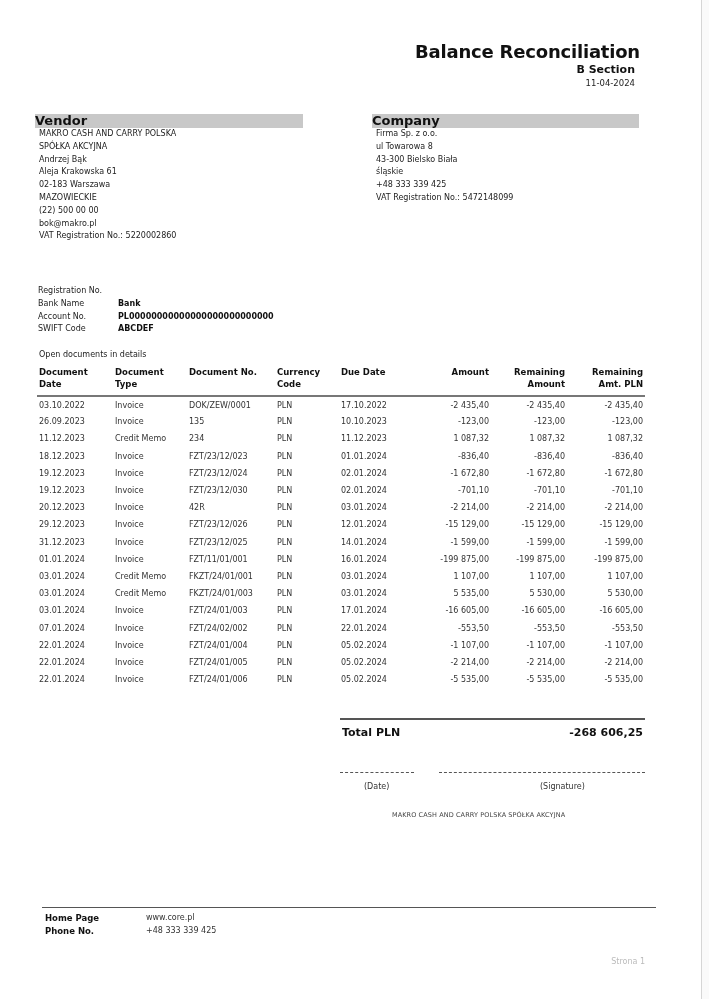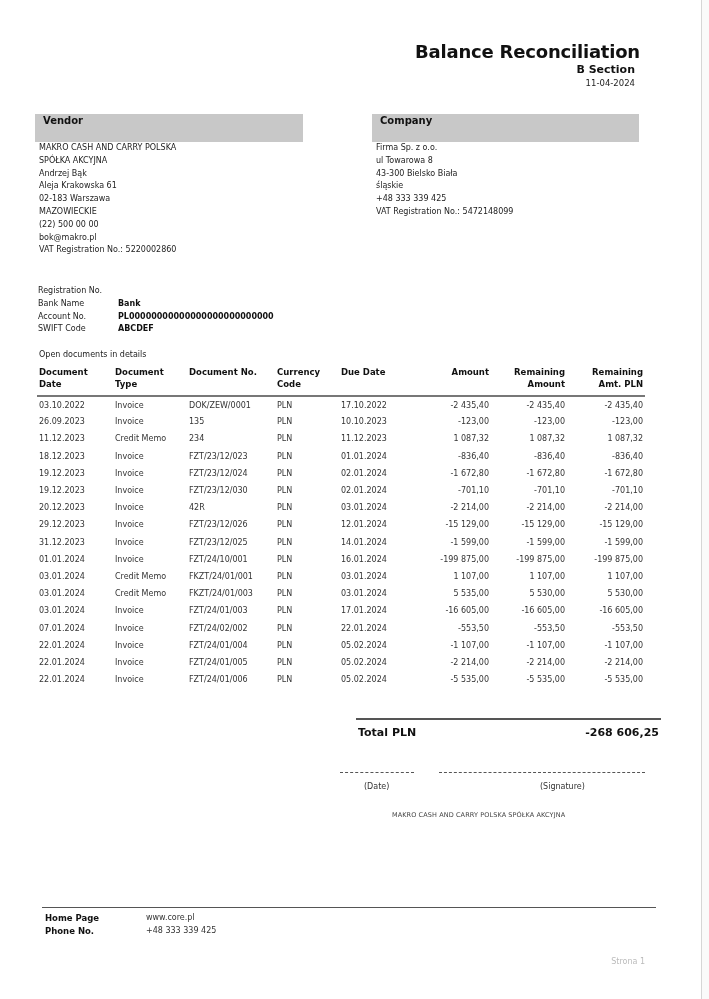--- a/index.html
+++ b/index.html
@@ -5,41 +5,41 @@
     * { box-sizing: border-box; margin: 0; padding: 0; }
     html, body { width: 709px; height: 999px; background: #ffffff; overflow: hidden; }
     body { position: relative; font-family: "DejaVu Sans", sans-serif; color: #222; font-size: 9px; }
     .page-edge { position: absolute; top: 0; right: 0; width: 8px; height: 999px; border-left: 1px solid #d6d6d6; background: #fafafa; }
 
     .title { position: absolute; right: 69px; top: 41px; font-size: 18px; font-weight: bold; color: #111; letter-spacing: -0.2px; white-space: nowrap; }
     .subtitle { position: absolute; right: 74px; top: 63px; font-size: 11px; font-weight: bold; color: #111; white-space: nowrap; text-align: right; }
     .date { position: absolute; right: 74px; top: 78px; font-size: 8.5px; color: #222; white-space: nowrap; }
 
     .addr-block { position: absolute; top: 114px; }
-    .addr-head { background: #c8c8c8; height: 28px; font-size: 10px; font-weight: bold; color: #111; padding-left: 8px; line-height: 13px; }
+    .addr-head { background: #c8c8c8; height: 14px; font-size: 13px; font-weight: bold; color: #111; padding-left: 0; line-height: 13px; }
     .addr-line { font-size: 8px; line-height: 12.8px; color: #222; padding-left: 4px; white-space: nowrap; }
     #vendor-block { left: 35px; width: 268px; }
     #company-block { left: 372px; width: 267px; }
 
     .bank-info { position: absolute; left: 38px; top: 285px; }
     .bank-row { display: flex; font-size: 8px; line-height: 12.8px; }
     .bank-label { width: 80px; color: #222; }
     .bank-value { font-weight: bold; color: #111; }
 
     .open-docs { position: absolute; left: 39px; top: 350px; font-size: 8px; color: #222; }
 
     table.docs { position: absolute; left: 37px; top: 366px; width: 608px; border-collapse: collapse; font-size: 8px; }
     table.docs th { font-weight: bold; color: #111; font-size: 8.5px; text-align: left; vertical-align: top; line-height: 12px; padding: 0 0 2px 2px; border-bottom: 2px solid #777; height: 30px; }
     table.docs th.num, table.docs td.num { text-align: right; padding-right: 2px; }
     table.docs td { color: #333; height: 17.2px; padding: 0 0 0 2px; white-space: nowrap; vertical-align: middle; }
     table.docs tr.first td { padding-top: 0; }
     col.c1 { width: 76px; } col.c2 { width: 74px; } col.c3 { width: 88px; } col.c4 { width: 64px; }
     col.c5 { width: 82px; } col.c6 { width: 70px; } col.c7 { width: 76px; } col.c8 { width: 78px; }
 
-    .total { position: absolute; left: 356px; top: 718px; width: 305px; border-top: 2px solid #555; padding-top: 6px; display: flex; justify-content: space-between; font-weight: bold; font-size: 11px; color: #111; }
+    .total { position: absolute; left: 340px; top: 718px; width: 305px; border-top: 2px solid #555; padding-top: 6px; display: flex; justify-content: space-between; font-weight: bold; font-size: 11px; color: #111; }
     .total-label { padding-left: 2px; }
     .total-value { padding-right: 2px; }
 
     .sig-dash { position: absolute; top: 772px; height: 0; border-top: 1.5px dashed #555; }
     #date-dash { left: 340px; width: 74px; }
     #sig-dash { left: 439px; width: 206px; }
     .sig-label { position: absolute; top: 782px; font-size: 8px; color: #333; }
     #date-label { left: 364px; }
     #sig-label { left: 519px; margin-left: 21px; }
     .company-sign { position: absolute; left: 392px; top: 811px; font-size: 6.5px; color: #444; letter-spacing: 0.1px; white-space: nowrap; }
@@ -215,21 +215,21 @@
         <td>FZT/23/12/025</td>
         <td>PLN</td>
         <td>14.01.2024</td>
         <td class="num">-1 599,00</td>
         <td class="num">-1 599,00</td>
         <td class="num">-1 599,00</td>
       </tr>
       <tr>
         <td>01.01.2024</td>
         <td>Invoice</td>
-        <td>FZT/24/10/001</td>
+        <td>FZT/11/01/001</td>
         <td>PLN</td>
         <td>16.01.2024</td>
         <td class="num">-199 875,00</td>
         <td class="num">-199 875,00</td>
         <td class="num">-199 875,00</td>
       </tr>
       <tr>
         <td>03.01.2024</td>
         <td>Credit Memo</td>
         <td>FKZT/24/01/001</td>

